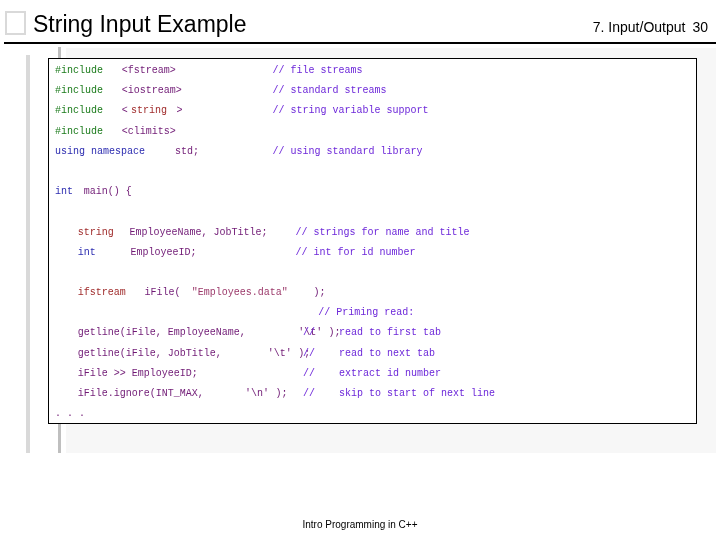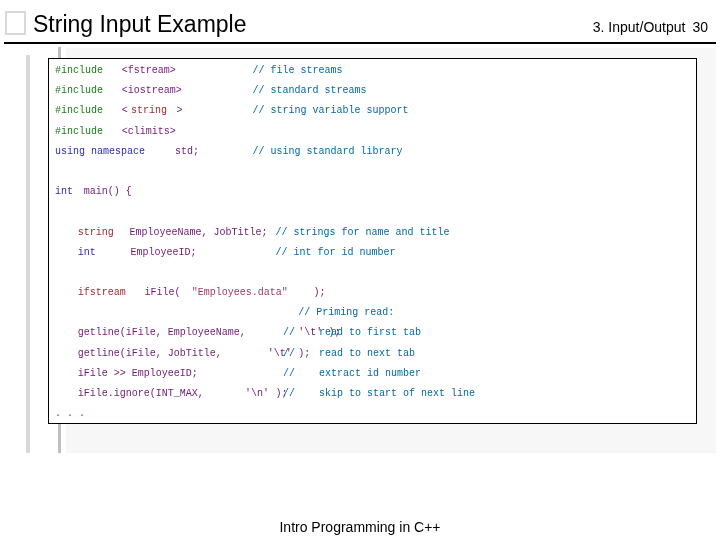--- a/index.html
+++ b/index.html
@@ -135,49 +135,49 @@
     top: 0;
     white-space: pre;
   }
 
   
   .tok-pre   { color: #1a7a1a; }   
   .tok-plain { color: #701a75; }
   .tok-kw    { color: #2c2cb0; }   
   .tok-type  { color: #a02c2c; }   
   .tok-str   { color: #9c3a6b; }   
-  .tok-cmt   { color: #0369a1; }   
+  .tok-cmt   { color: #6d28d9; margin-left: 20px; }   
 
   
   #footer {
     position: absolute;
     left: 0;
     top: 519px;
     width: 720px;
     text-align: center;
-    font-size: 14px;
+    font-size: 10px;
     color: #000000;
     font-family: "Liberation Sans", sans-serif;
   }
 </style>
 </head>
 <body>
 
 <div id="slide">
 
   <div class="deco-square"></div>
   <div class="deco-vline-outer"></div>
   <div class="deco-vline-inner"></div>
 
   <div id="content-panel"></div>
 
   <div id="header">
     <div id="page-title">String Input Example</div>
     <div id="header-right">
-      <span class="hdr-sect">3. Input/Output</span><span class="hdr-num">30</span>
+      <span class="hdr-sect">7. Input/Output</span><span class="hdr-num">30</span>
     </div>
   </div>
   <div id="header-rule"></div>
 
   <div id="code-box">
     <div id="code-lines"><div class="code-line"><span class="code-seg tok-pre" style="left: 6px;">#include</span><span class="code-seg tok-plain" style="left: 66.8px;"> &lt;fstream&gt;</span><span class="code-seg tok-cmt" style="left: 203.6px;">// file streams</span></div><div class="code-line"><span class="code-seg tok-pre" style="left: 6px;">#include</span><span class="code-seg tok-plain" style="left: 66.8px;"> &lt;iostream&gt;</span><span class="code-seg tok-cmt" style="left: 203.6px;">// standard streams</span></div><div class="code-line"><span class="code-seg tok-pre" style="left: 6px;">#include</span><span class="code-seg tok-plain" style="left: 66.8px;"> &lt;</span><span class="code-seg tok-type" style="left: 82px;">string</span><span class="code-seg tok-plain" style="left: 127.6px;">&gt;</span><span class="code-seg tok-cmt" style="left: 203.6px;">// string variable support</span></div><div class="code-line"><span class="code-seg tok-pre" style="left: 6px;">#include</span><span class="code-seg tok-plain" style="left: 66.8px;"> &lt;climits&gt;</span></div><div class="code-line"><span class="code-seg tok-kw" style="left: 6px;">using namespace</span><span class="code-seg tok-plain" style="left: 120px;"> std;</span><span class="code-seg tok-cmt" style="left: 203.6px;">// using standard library</span></div><div class="code-line"></div><div class="code-line"><span class="code-seg tok-kw" style="left: 6px;">int</span><span class="code-seg tok-plain" style="left: 28.8px;"> main() {</span></div><div class="code-line"></div><div class="code-line"><span class="code-seg tok-type" style="left: 28.8px;">string</span><span class="code-seg tok-plain" style="left: 74.4px;"> EmployeeName, JobTitle;</span><span class="code-seg tok-cmt" style="left: 226.4px;">// strings for name and title</span></div><div class="code-line"><span class="code-seg tok-kw" style="left: 28.8px;">int</span><span class="code-seg tok-plain" style="left: 51.6px;">     EmployeeID;</span><span class="code-seg tok-cmt" style="left: 226.4px;">// int for id number</span></div><div class="code-line"></div><div class="code-line"><span class="code-seg tok-type" style="left: 28.8px;">ifstream</span><span class="code-seg tok-plain" style="left: 89.6px;"> iFile(</span><span class="code-seg tok-str" style="left: 142.8px;">"Employees.data"</span><span class="code-seg tok-plain" style="left: 264.4px;">);</span></div><div class="code-line"><span class="code-seg tok-cmt" style="left: 249.2px;">// Priming read:</span></div><div class="code-line"><span class="code-seg tok-plain" style="left: 28.8px;">getline(iFile, EmployeeName, </span><span class="code-seg tok-plain" style="left: 249.2px;">'\t'</span><span class="code-seg tok-plain" style="left: 279.6px;">);</span><span class="code-seg tok-cmt" style="left: 234px;">//    read to first tab</span></div><div class="code-line"><span class="code-seg tok-plain" style="left: 28.8px;">getline(iFile, JobTitle, </span><span class="code-seg tok-plain" style="left: 218.8px;">'\t'</span><span class="code-seg tok-plain" style="left: 249.2px;">);</span><span class="code-seg tok-cmt" style="left: 234px;">//    read to next tab</span></div><div class="code-line"><span class="code-seg tok-plain" style="left: 28.8px;">iFile &gt;&gt; EmployeeID;</span><span class="code-seg tok-cmt" style="left: 234px;">//    extract id number</span></div><div class="code-line"><span class="code-seg tok-plain" style="left: 28.8px;">iFile.ignore(INT_MAX, </span><span class="code-seg tok-plain" style="left: 196px;">'\n'</span><span class="code-seg tok-plain" style="left: 226.4px;">);</span><span class="code-seg tok-cmt" style="left: 234px;">//    skip to start of next line</span></div><div class="code-line"><span class="code-seg tok-plain" style="left: 6px;">. . .</span></div></div>
   </div>
 
   <div id="footer">Intro Programming in C++</div>
 </div>

